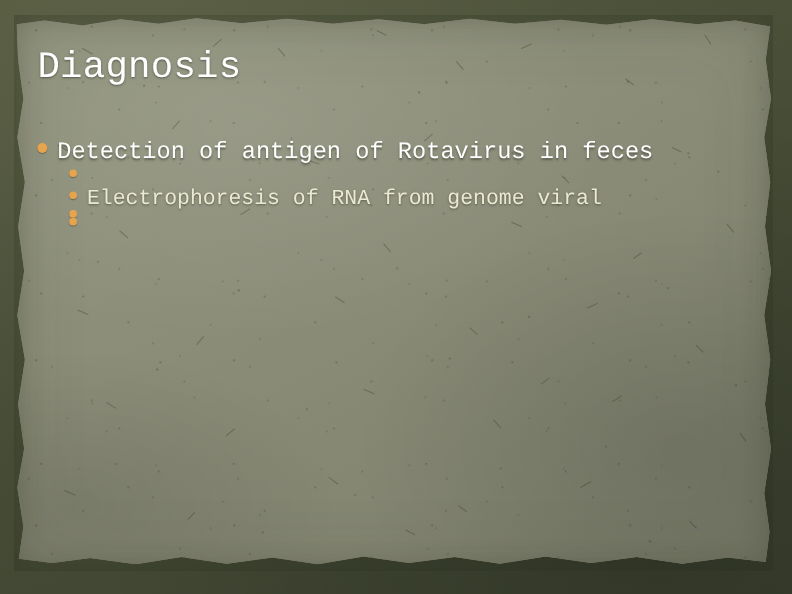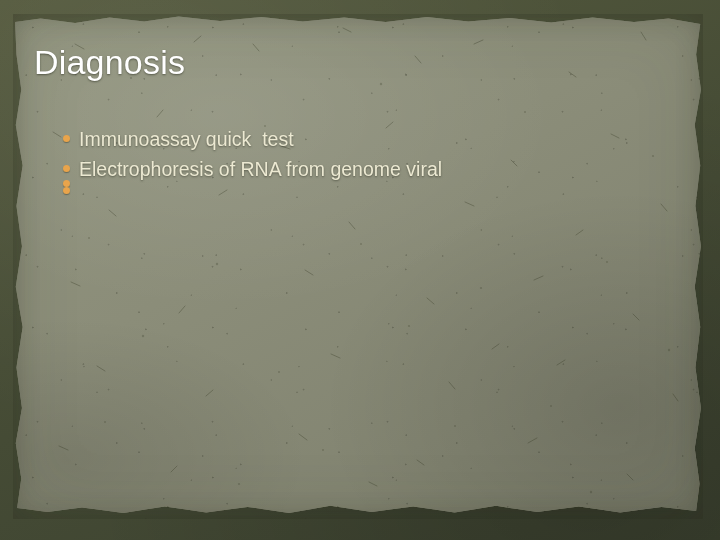--- a/index.html
+++ b/index.html
@@ -7,21 +7,21 @@
     margin: 0;
     padding: 0;
     background: #2b2f20;
   }
 
   #slide {
     position: relative;
     width: 720px;
     height: 540px;
     overflow: hidden;
-    font-family: Liberation Sans, sans-serif;
+    font-family: Liberation Mono, monospace;
     background-color: #4c5239;
     
     background-image:
       radial-gradient(ellipse at 20% 15%, rgba(255,255,255,0.05) 0%, rgba(0,0,0,0) 55%),
       radial-gradient(ellipse at 82% 88%, rgba(0,0,0,0.20) 0%, rgba(0,0,0,0) 60%),
       linear-gradient(160deg, #555a3e 0%, #474d36 45%, #3c4230 100%);
   }
 
   
   .paper-wrap {
@@ -267,24 +267,27 @@
 
     <div class="paper-shade"></div>
   </div>
 
   <div class="content">
 
     <div class="slide-title">Diagnosis</div>
 
     <div class="body-list">
 
+      <div class="bullet-row lvl1">
+        <span class="dot"></span>
+        <span class="txt">Detection of antigen of Rotavirus in feces</span>
+      </div>
 
       <div class="bullet-row lvl2">
         <span class="dot"></span>
-        <span class="txt">Immunoassay quick  test</span>
       </div>
 
       <div class="bullet-row lvl2">
         <span class="dot"></span>
         <span class="txt">Electrophoresis of RNA from genome viral</span>
       </div>
 
       <div class="bullet-row lvl2">
         <span class="dot"></span>
       </div>

